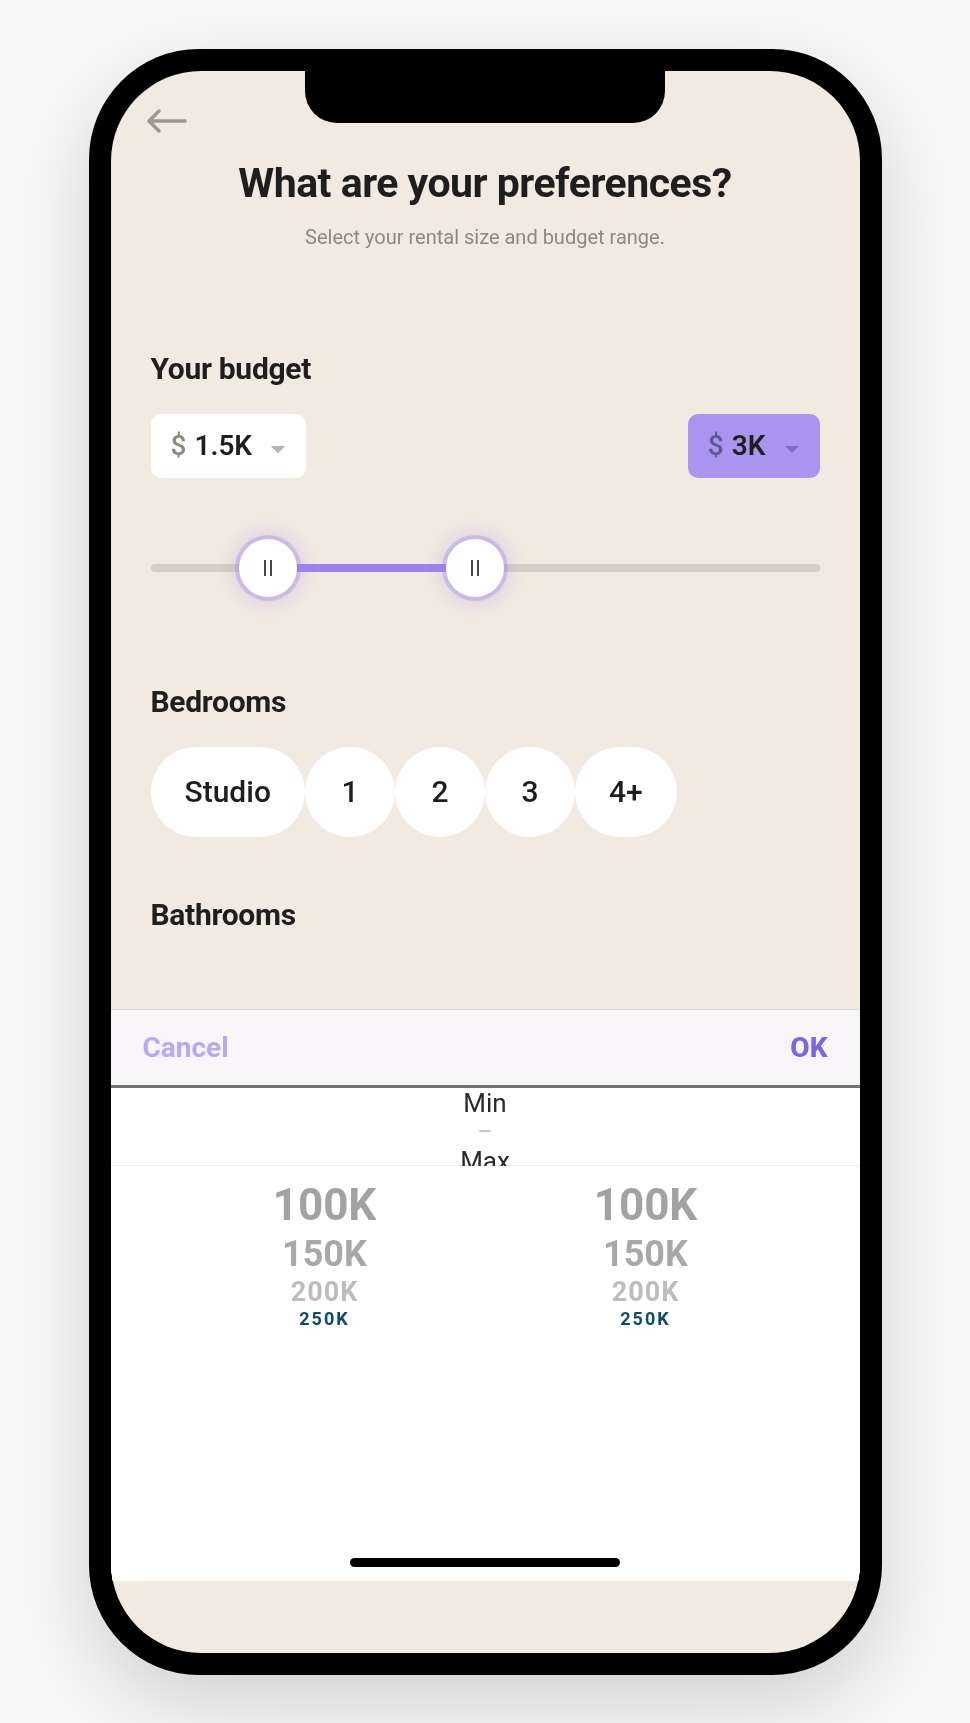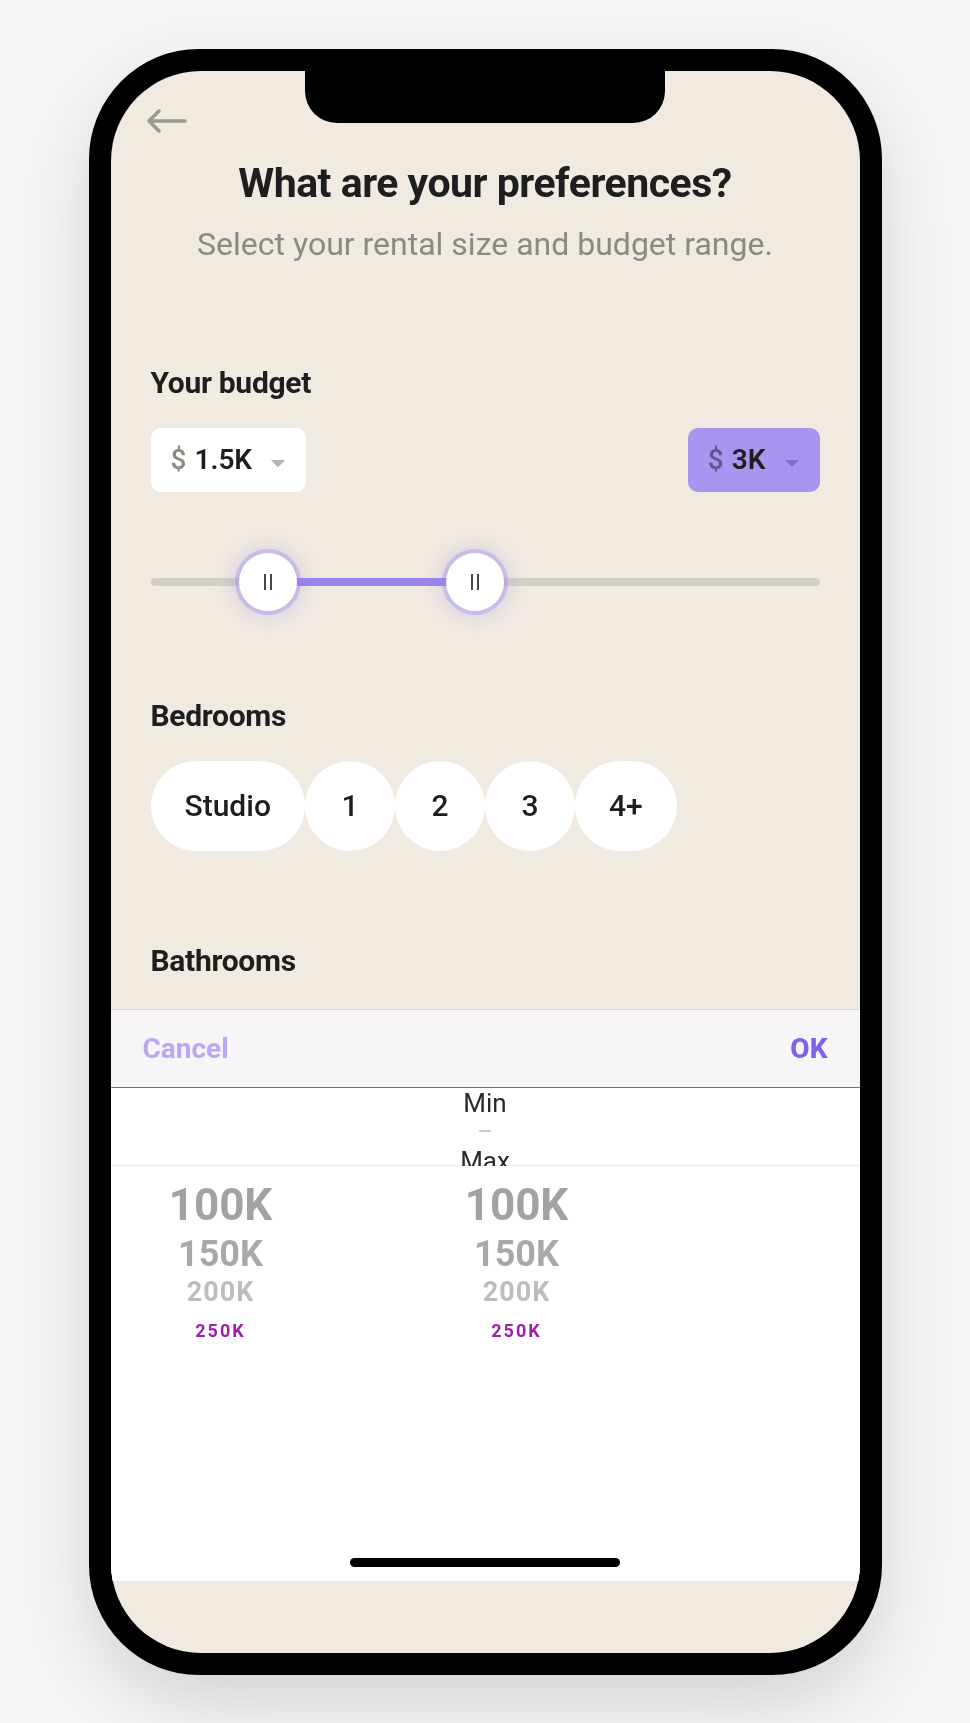--- a/index.html
+++ b/index.html
@@ -56,34 +56,34 @@
   .title {
     text-align: center;
     font-size: 41px;
     font-weight: 700;
     color: #1e1e1e;
     margin-top: 16px;
     letter-spacing: -0.5px;
   }
   .subtitle {
     text-align: center;
-    font-size: 32px;
+    font-size: 20px;
     color: #8a8a80;
     margin-top: 18px;
   }
 
   .section-label {
     font-size: 30px;
     font-weight: 700;
     color: #1e1e1e;
     margin-top: 102px;
     letter-spacing: -0.3px;
   }
   .section-label.second { margin-top: 86px; }
-  .section-label.third  { margin-top: 92px; }
+  .section-label.third  { margin-top: 60px; }
 
   .budget-row {
     display:flex; justify-content:space-between; align-items:center;
     margin-top: 28px;
   }
   .budget-chip {
     display:flex; align-items:center; gap:4px;
     height: 64px;
     padding: 0 20px;
     border-radius: 10px;
@@ -141,52 +141,52 @@
     position:absolute; left:0; right:0; bottom:0;
     height: 572px;
     background:#fbfafb;
     border-top:1px solid #d9d9d9;
     display:flex; flex-direction:column;
   }
   .picker-bar {
     height:78px;
     display:flex; align-items:center; justify-content:space-between;
     padding:0 32px;
-    border-bottom:1px solid #737373;
+    border-bottom:3px solid #737373;
     background:#f7f5f8;
   }
   .picker-cancel { color:#b9a9f2; font-size:28px; font-weight:700; }
   .picker-ok     { color:#7e62e8; font-size:28px; font-weight:800; }
 
   .picker-headers {
     height:78px; display:flex; align-items:center; justify-content:flex-start;
     border-bottom:1px solid #ececec;
     background:#fff;
     flex-direction:column;
   }
   .picker-headers .col {
     width: 220px; text-align:center;
     font-size:26px; color:#2a2a2a;
   }
   .picker-headers .dash { width:80px; text-align:center; color:#c4c4c4; font-size:24px; }
 
   .picker-wheels {
-    flex:1; display:flex; gap:76px;
+    flex:1; display:flex; justify-content:center; gap:101px;
     background:#fff; padding-top:14px;
     position:relative;
   }
   .wheel { width:220px; text-align:center; }
   .wheel .opt {
     font-weight:700;
     line-height:1.15;
   }
   .wheel .opt.l0 { font-size:44px; color:#a2a2a2; }
   .wheel .opt.l1 { font-size:36px; color:#a8a8a8; margin-top:4px; }
   .wheel .opt.l2 { font-size:27px; color:#bdbdbd; margin-top:2px; letter-spacing:1px;}
-  .wheel .opt.l3 { font-size:18px; color:#a21caf; margin-top:12px; letter-spacing:2px;}
+  .wheel .opt.l3 { font-size:18px; color:#0c4a6e; margin-top:0px; letter-spacing:2px;}
 
   .home-indicator {
     position:absolute; bottom:14px; left:50%; transform:translateX(-50%);
     width:270px; height:9px; background:#000; border-radius:5px;
   }
 </style>
 </head>
 <body>
 
 <div class="device">

